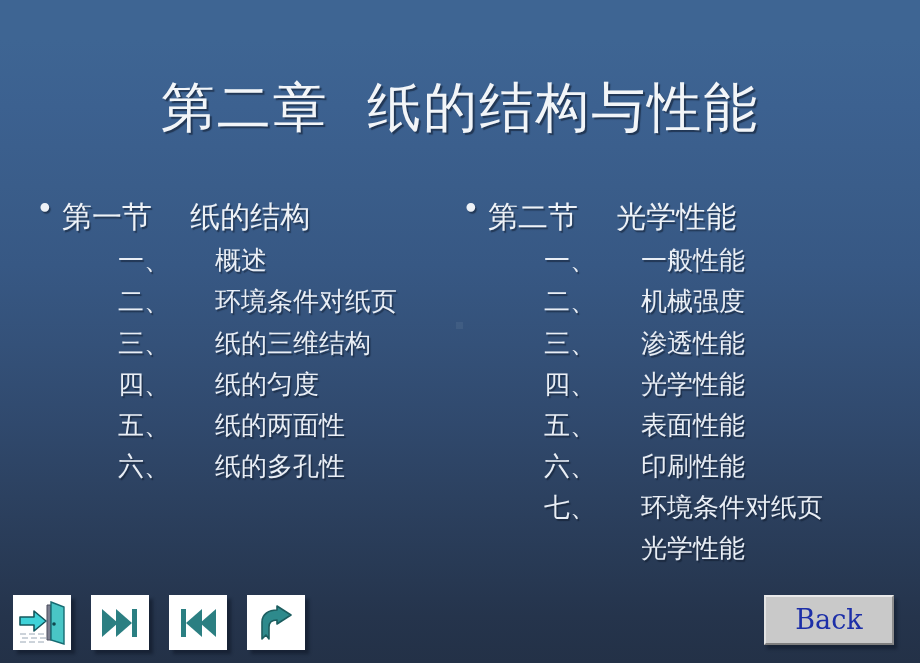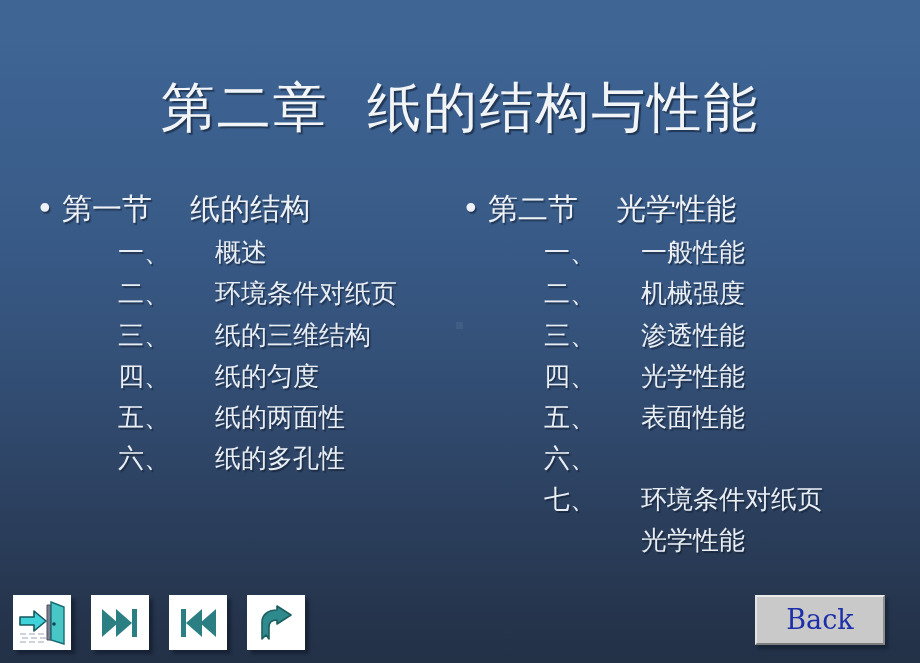--- a/index.html
+++ b/index.html
@@ -62,21 +62,21 @@
     white-space: pre;
   }
   .bullet {
     flex: 0 0 auto;
     width: 26px;
     text-align: left;
     font-size: 30px;
     line-height: 1.28;
     color: #eef2f7;
   }
-  .section-title { flex: 1 1 auto; }
+  .section-title { flex: 1 1 auto; margin-top: 8px; }
 
   .sub-list {
     margin: 4px 0 0 0;
     padding: 0;
     list-style: none;
   }
   .sub-item {
     display: flex;
     align-items: flex-start;
     font-size: 26px;
@@ -113,21 +113,21 @@
     display: flex;
     align-items: center;
     justify-content: center;
     cursor: pointer;
   }
   .icon-btn svg { display: block; }
 
   
   .nav-bar {
     position: absolute;
-    right: 35px;
+    right: 26px;
     bottom: 18px;
     display: flex;
     gap: 22px;
   }
   .nav-btn {
     width: 130px;
     height: 50px;
     background: #c9c9c9;
     border-top: 2px solid #e9e9e9;
     border-left: 2px solid #e3e3e3;
@@ -216,20 +216,21 @@
       <li class="sub-item">
         <span class="sub-num">四、</span>
         <span class="sub-text">光学性能</span>
       </li>
       <li class="sub-item">
         <span class="sub-num">五、</span>
         <span class="sub-text">表面性能</span>
       </li>
       <li class="sub-item">
         <span class="sub-num">六、</span>
+        <span class="sub-text">印刷性能</span>
       </li>
       <li class="sub-item">
         <span class="sub-num">七、</span>
         <span class="sub-text">环境条件对纸页
 光学性能</span>
       </li>
     </ul>
   </div>
 
   <div class="icon-bar">

